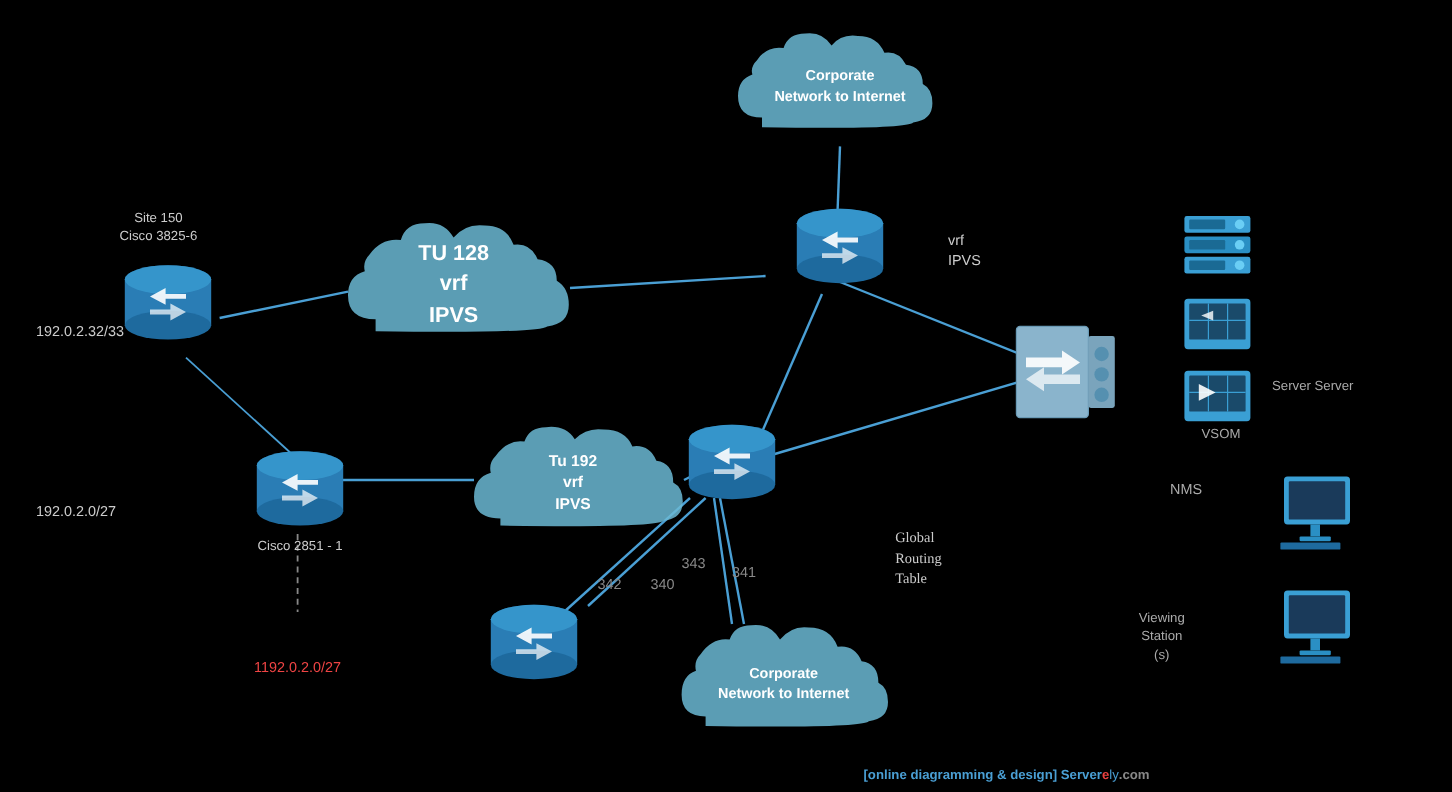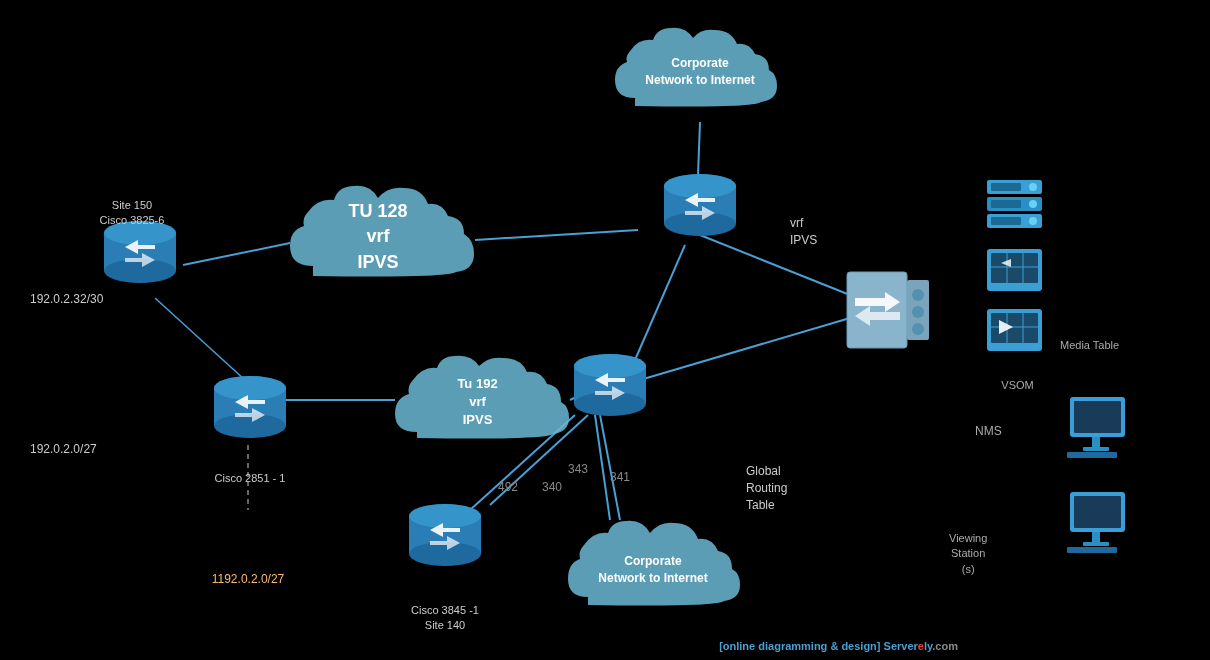--- a/index.html
+++ b/index.html
@@ -60,21 +60,20 @@
       justify-content: center;
     }
 
     
     .label {
       position: absolute;
       color: #ccc;
       font-size: 11px;
       text-align: center;
       line-height: 1.4;
-      margin-top: 23px;
     }
 
     .branding {
       position: absolute;
       bottom: 8px;
       right: 12px;
       color: #555;
       font-size: 11px;
     }
 
@@ -207,23 +206,20 @@
 
   <div class="router" style="left:405px; top:498px; width:80px; height:75px;">
     <svg viewBox="0 0 80 75" xmlns="http://www.w3.org/2000/svg">
       <ellipse cx="40" cy="18" rx="36" ry="12" fill="#2a7db5"></ellipse>
       <rect x="4" y="18" width="72" height="38" fill="#2a7db5"></rect>
       <ellipse cx="40" cy="56" rx="36" ry="12" fill="#1e6a9e"></ellipse>
       <ellipse cx="40" cy="18" rx="36" ry="12" fill="#3a9fd4" opacity="0.7"></ellipse>
       <polygon points="25,32 38,25 38,30 55,30 55,34 38,34 38,39" fill="white" opacity="0.9"></polygon>
       <polygon points="55,45 42,52 42,47 25,47 25,43 42,43 42,38" fill="white" opacity="0.7"></polygon>
     </svg>
-  </div>
-  <div class="label" style="left:390px; top:580px; width:110px;">
-    <span>Cisco 3845 -1<br>Site 140</span>
   </div>
 
   <div style="position:absolute; left:845px; top:270px; width:90px; height:80px;">
     <svg viewBox="0 0 90 80" xmlns="http://www.w3.org/2000/svg">
       <rect x="2" y="2" width="60" height="76" rx="3" fill="#8ab4cc" stroke="#6a9ab5" stroke-width="1"></rect>
       <rect x="62" y="10" width="22" height="60" rx="2" fill="#7aa4bc"></rect>
 
       <polygon points="10,28 40,28 40,22 55,32 40,42 40,36 10,36" fill="white" opacity="0.9"></polygon>
       <polygon points="55,50 25,50 25,56 10,46 25,36 25,42 55,42" fill="white" opacity="0.7"></polygon>
 
@@ -262,21 +258,21 @@
   <div style="position:absolute; left:985px; top:305px; width:65px; height:50px;">
     <svg viewBox="0 0 65 50" xmlns="http://www.w3.org/2000/svg">
       <rect x="2" y="4" width="55" height="42" rx="3" fill="#3a9fd4"></rect>
       <rect x="6" y="8" width="47" height="30" rx="1" fill="#1a4a6a"></rect>
       <line x1="22" y1="8" x2="22" y2="38" stroke="#3a9fd4" stroke-width="1"></line>
       <line x1="38" y1="8" x2="38" y2="38" stroke="#3a9fd4" stroke-width="1"></line>
       <line x1="6" y1="22" x2="53" y2="22" stroke="#3a9fd4" stroke-width="1"></line>
       <polygon points="14,15 28,22 14,29" fill="white" opacity="0.9"></polygon>
     </svg>
   </div>
-  <div class="label" style="left:1060px; top:315px; color:#aaa; font-size:11px; white-space:nowrap;">Media Table</div>
+  <div class="label" style="left:1060px; top:315px; color:#aaa; font-size:11px; white-space:nowrap;">Server Server</div>
 
   <div class="label" style="left:985px; top:355px; width:65px; color:#aaa; font-size:11px; text-align:center;">VSOM</div>
 
   <div class="label" style="left:975px; top:400px; color:#aaa; font-size:12px;">NMS</div>
 
   <div style="position:absolute; left:1065px; top:395px; width:75px; height:65px;">
     <svg viewBox="0 0 75 65" xmlns="http://www.w3.org/2000/svg">
 
       <rect x="5" y="2" width="55" height="40" rx="3" fill="#3a9fd4"></rect>
       <rect x="9" y="6" width="47" height="32" rx="1" fill="#1a3a5a"></rect>
@@ -293,42 +289,42 @@
       <rect x="5" y="2" width="55" height="40" rx="3" fill="#3a9fd4"></rect>
       <rect x="9" y="6" width="47" height="32" rx="1" fill="#1a3a5a"></rect>
       <rect x="27" y="42" width="8" height="10" fill="#2a8fc4"></rect>
       <rect x="18" y="52" width="26" height="4" rx="1" fill="#2a8fc4"></rect>
       <rect x="2" y="57" width="50" height="6" rx="1" fill="#1e6a9e"></rect>
     </svg>
   </div>
   <div class="label" style="left:949px; top:508px; color:#aaa; font-size:11px; text-align:center; line-height:1.4;">Viewing<br>Station (s)</div>
 
   <div class="label" style="left:30px; top:268px; color:#ccc; font-size:12px;">
-    <span>192.0.2.32/30</span>
+    <span>192.0.2.32/33</span>
   </div>
 
   <div class="label" style="left:30px; top:418px; color:#ccc; font-size:12px;">
     <span>192.0.2.0/27</span>
   </div>
 
-  <div class="label" style="left:248px; top:548px; color:#fdba74; font-size:12px; transform:translateX(-50%);">
+  <div class="label" style="left:248px; top:548px; color:#ef4444; font-size:12px; transform:translateX(-50%);">
     <span>1192.0.2.0/27</span>
   </div>
 
   <div class="label" style="left:790px; top:192px; color:#ccc; font-size:12px; line-height:1.4; text-align:left;">
     <span>vrf<br>IPVS</span>
   </div>
 
-  <div class="label" style="left:746px; top:440px; color:#ccc; font-size:12px; line-height:1.4; text-align:left;">
+  <div class="label" style="left:746px; top:440px; color:#ccc; font-size:12px; line-height:1.4; text-align:left;font-family:Liberation Serif, serif;">
     <span>Global<br>Routing<br>Table</span>
   </div>
 
   <div class="line-label" style="left:568px; top:462px;">343</div>
-  <div class="line-label" style="left:498px; top:480px;">492</div>
+  <div class="line-label" style="left:498px; top:480px;">342</div>
   <div class="line-label" style="left:542px; top:480px;">340</div>
   <div class="line-label" style="left:610px; top:470px;">341</div>
 
   <div class="branding">
     <span>[online diagramming &amp; design] </span>
-    <span style="color:#4a9fd4; font-weight:bold;">Server</span><span style="color:#e84040; font-weight:bold;">e</span><span style="color:#4a9fd4; font-weight:bold;margin-top:48px;">ly</span><span style="color:#888;">.com</span>
+    <span style="color:#4a9fd4; font-weight:bold;">Server</span><span style="color:#e84040; font-weight:bold;">e</span><span style="color:#4a9fd4; font-weight:normal;margin-top:48px;">ly</span><span style="color:#888;">.com</span>
   </div>
 
 </div>
 
 </body></html>

